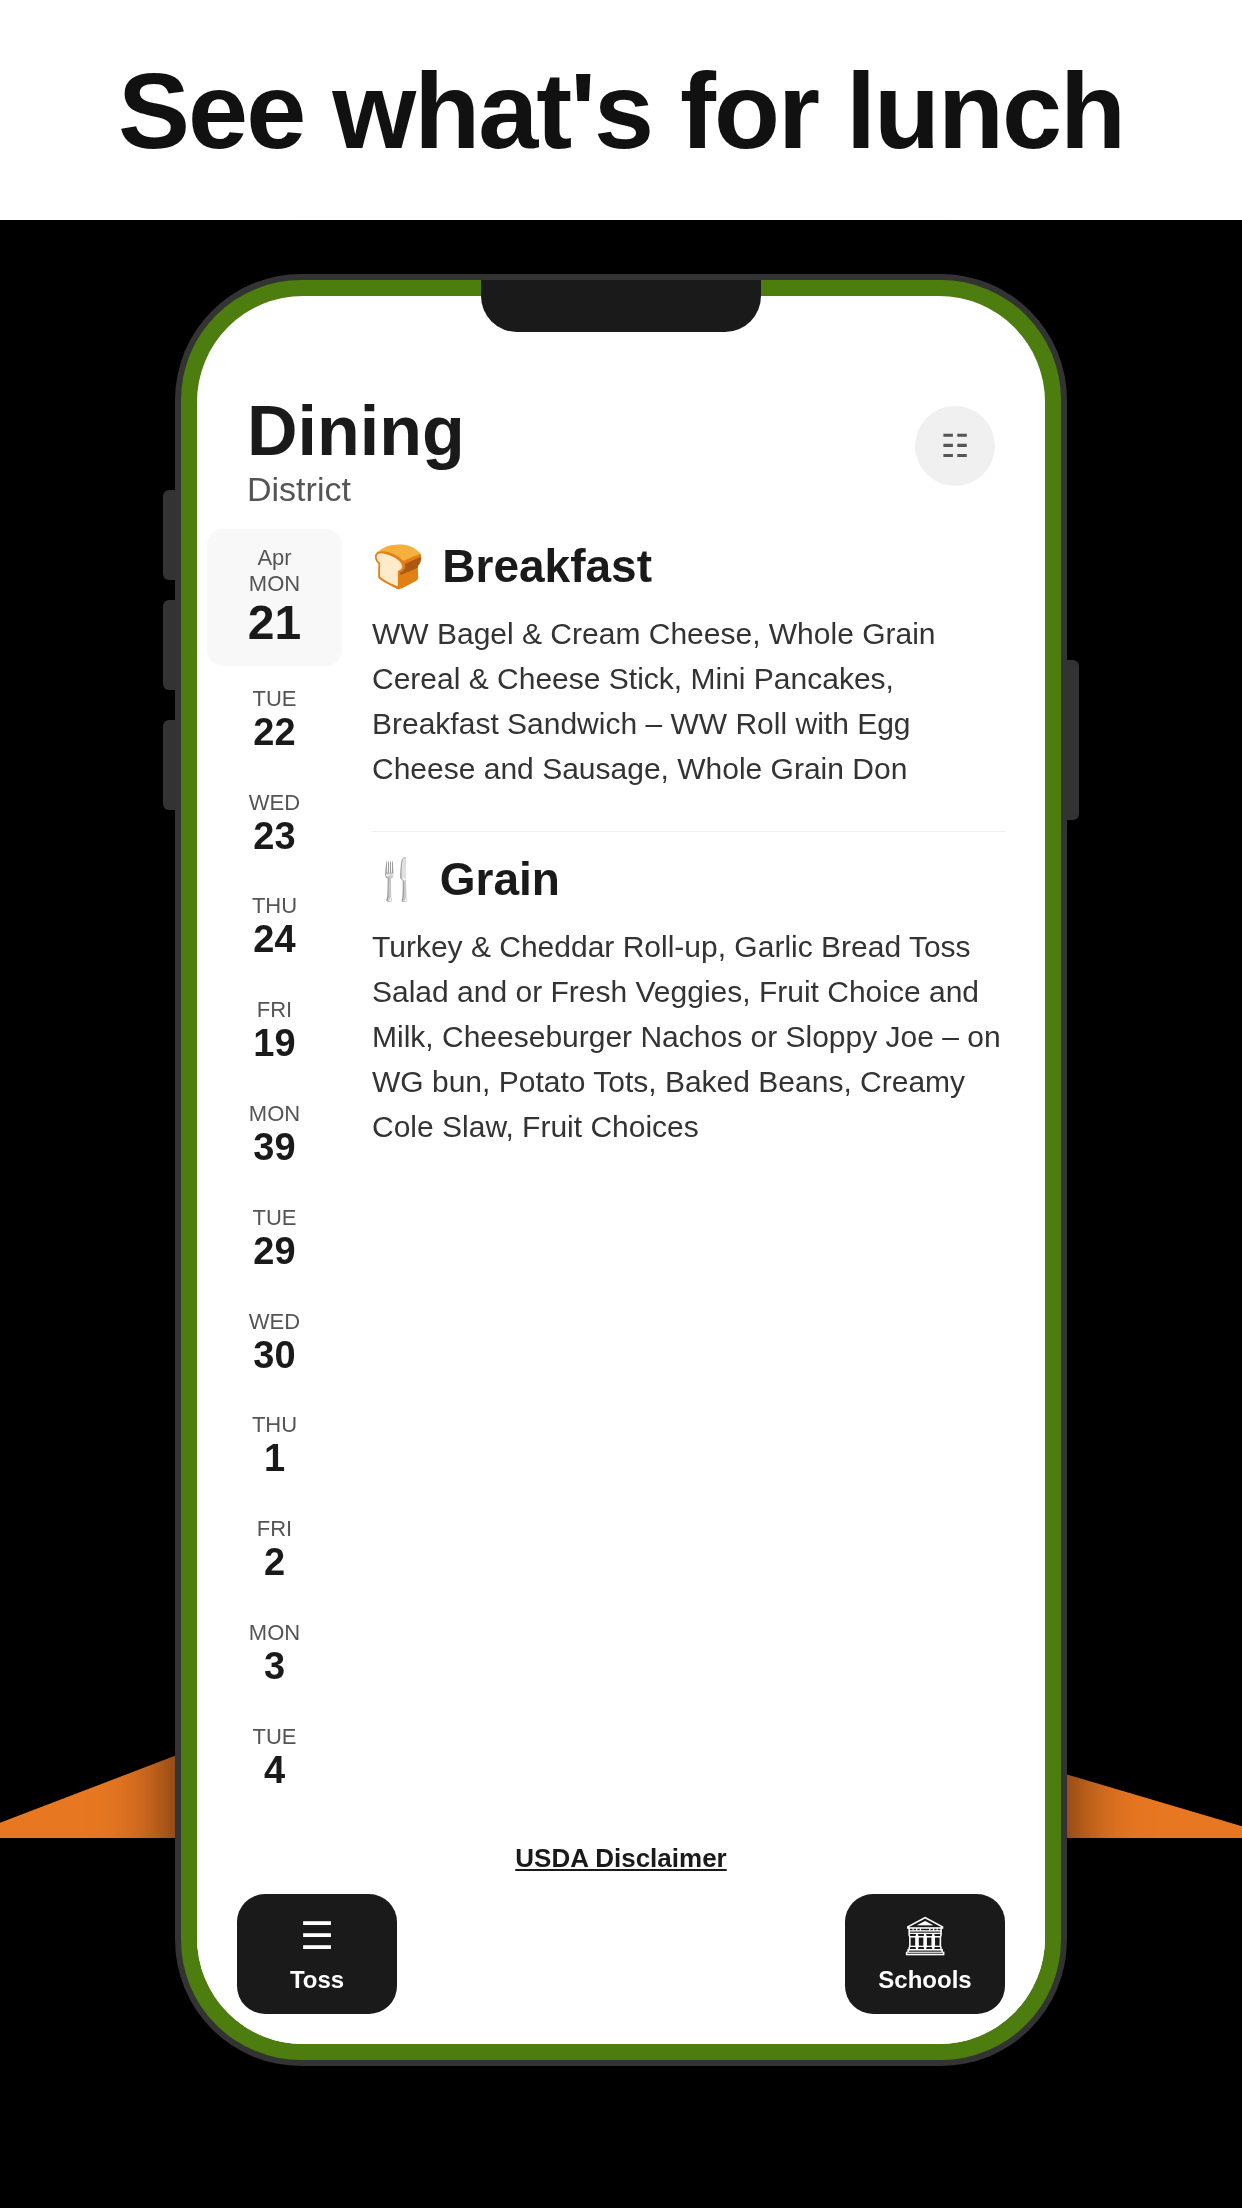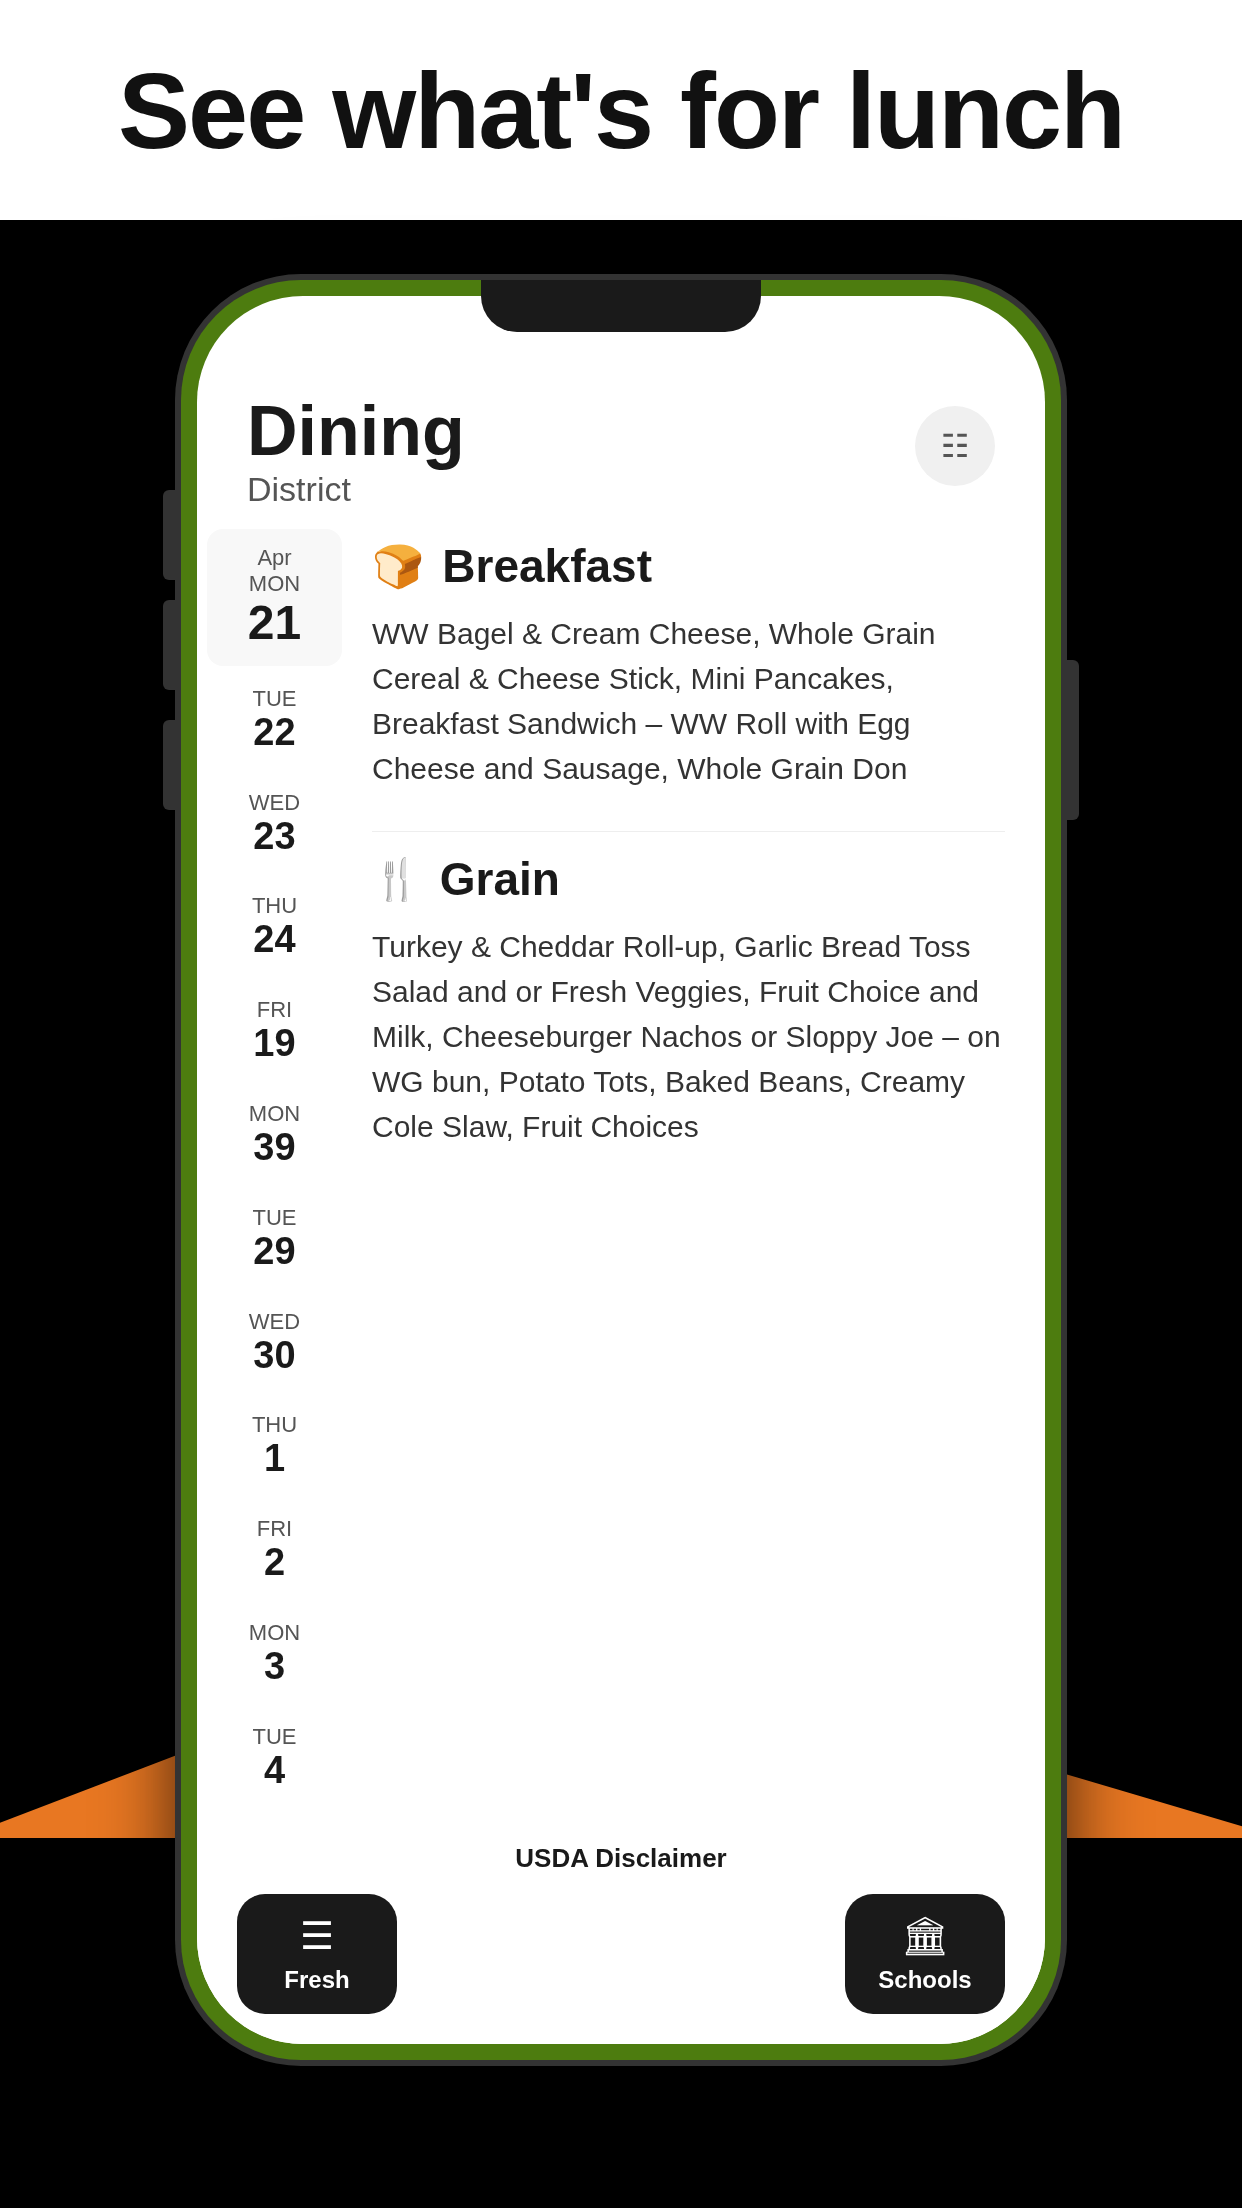--- a/index.html
+++ b/index.html
@@ -289,20 +289,21 @@
       background: #fff;
       padding: 16px 40px 10px;
     }
 
     .usda-line {
       text-align: center;
       font-size: 26px;
       font-weight: 700;
       color: #1a1a1a;
       padding-bottom: 10px;
+      text-decoration: underline;
     }
 
     .nav-row {
       display: flex;
       justify-content: space-between;
       padding: 10px 0 20px;
     }
   </style>
 </head>
 <body>
@@ -408,21 +409,21 @@
             </div>
 
           </div>
         </div>
 
         <div class="footer-row">
           <div class="usda-line">USDA Disclaimer</div>
           <div class="nav-row">
             <div class="nav-btn">
               <span class="nav-btn-icon">☰</span>
-              <span class="nav-btn-label">Fresh</span>
+              <span class="nav-btn-label">Toss</span>
             </div>
             <div class="nav-btn">
               <span class="nav-btn-icon">🏛</span>
               <span class="nav-btn-label">Schools</span>
             </div>
           </div>
         </div>
 
       </div>
     </div>

